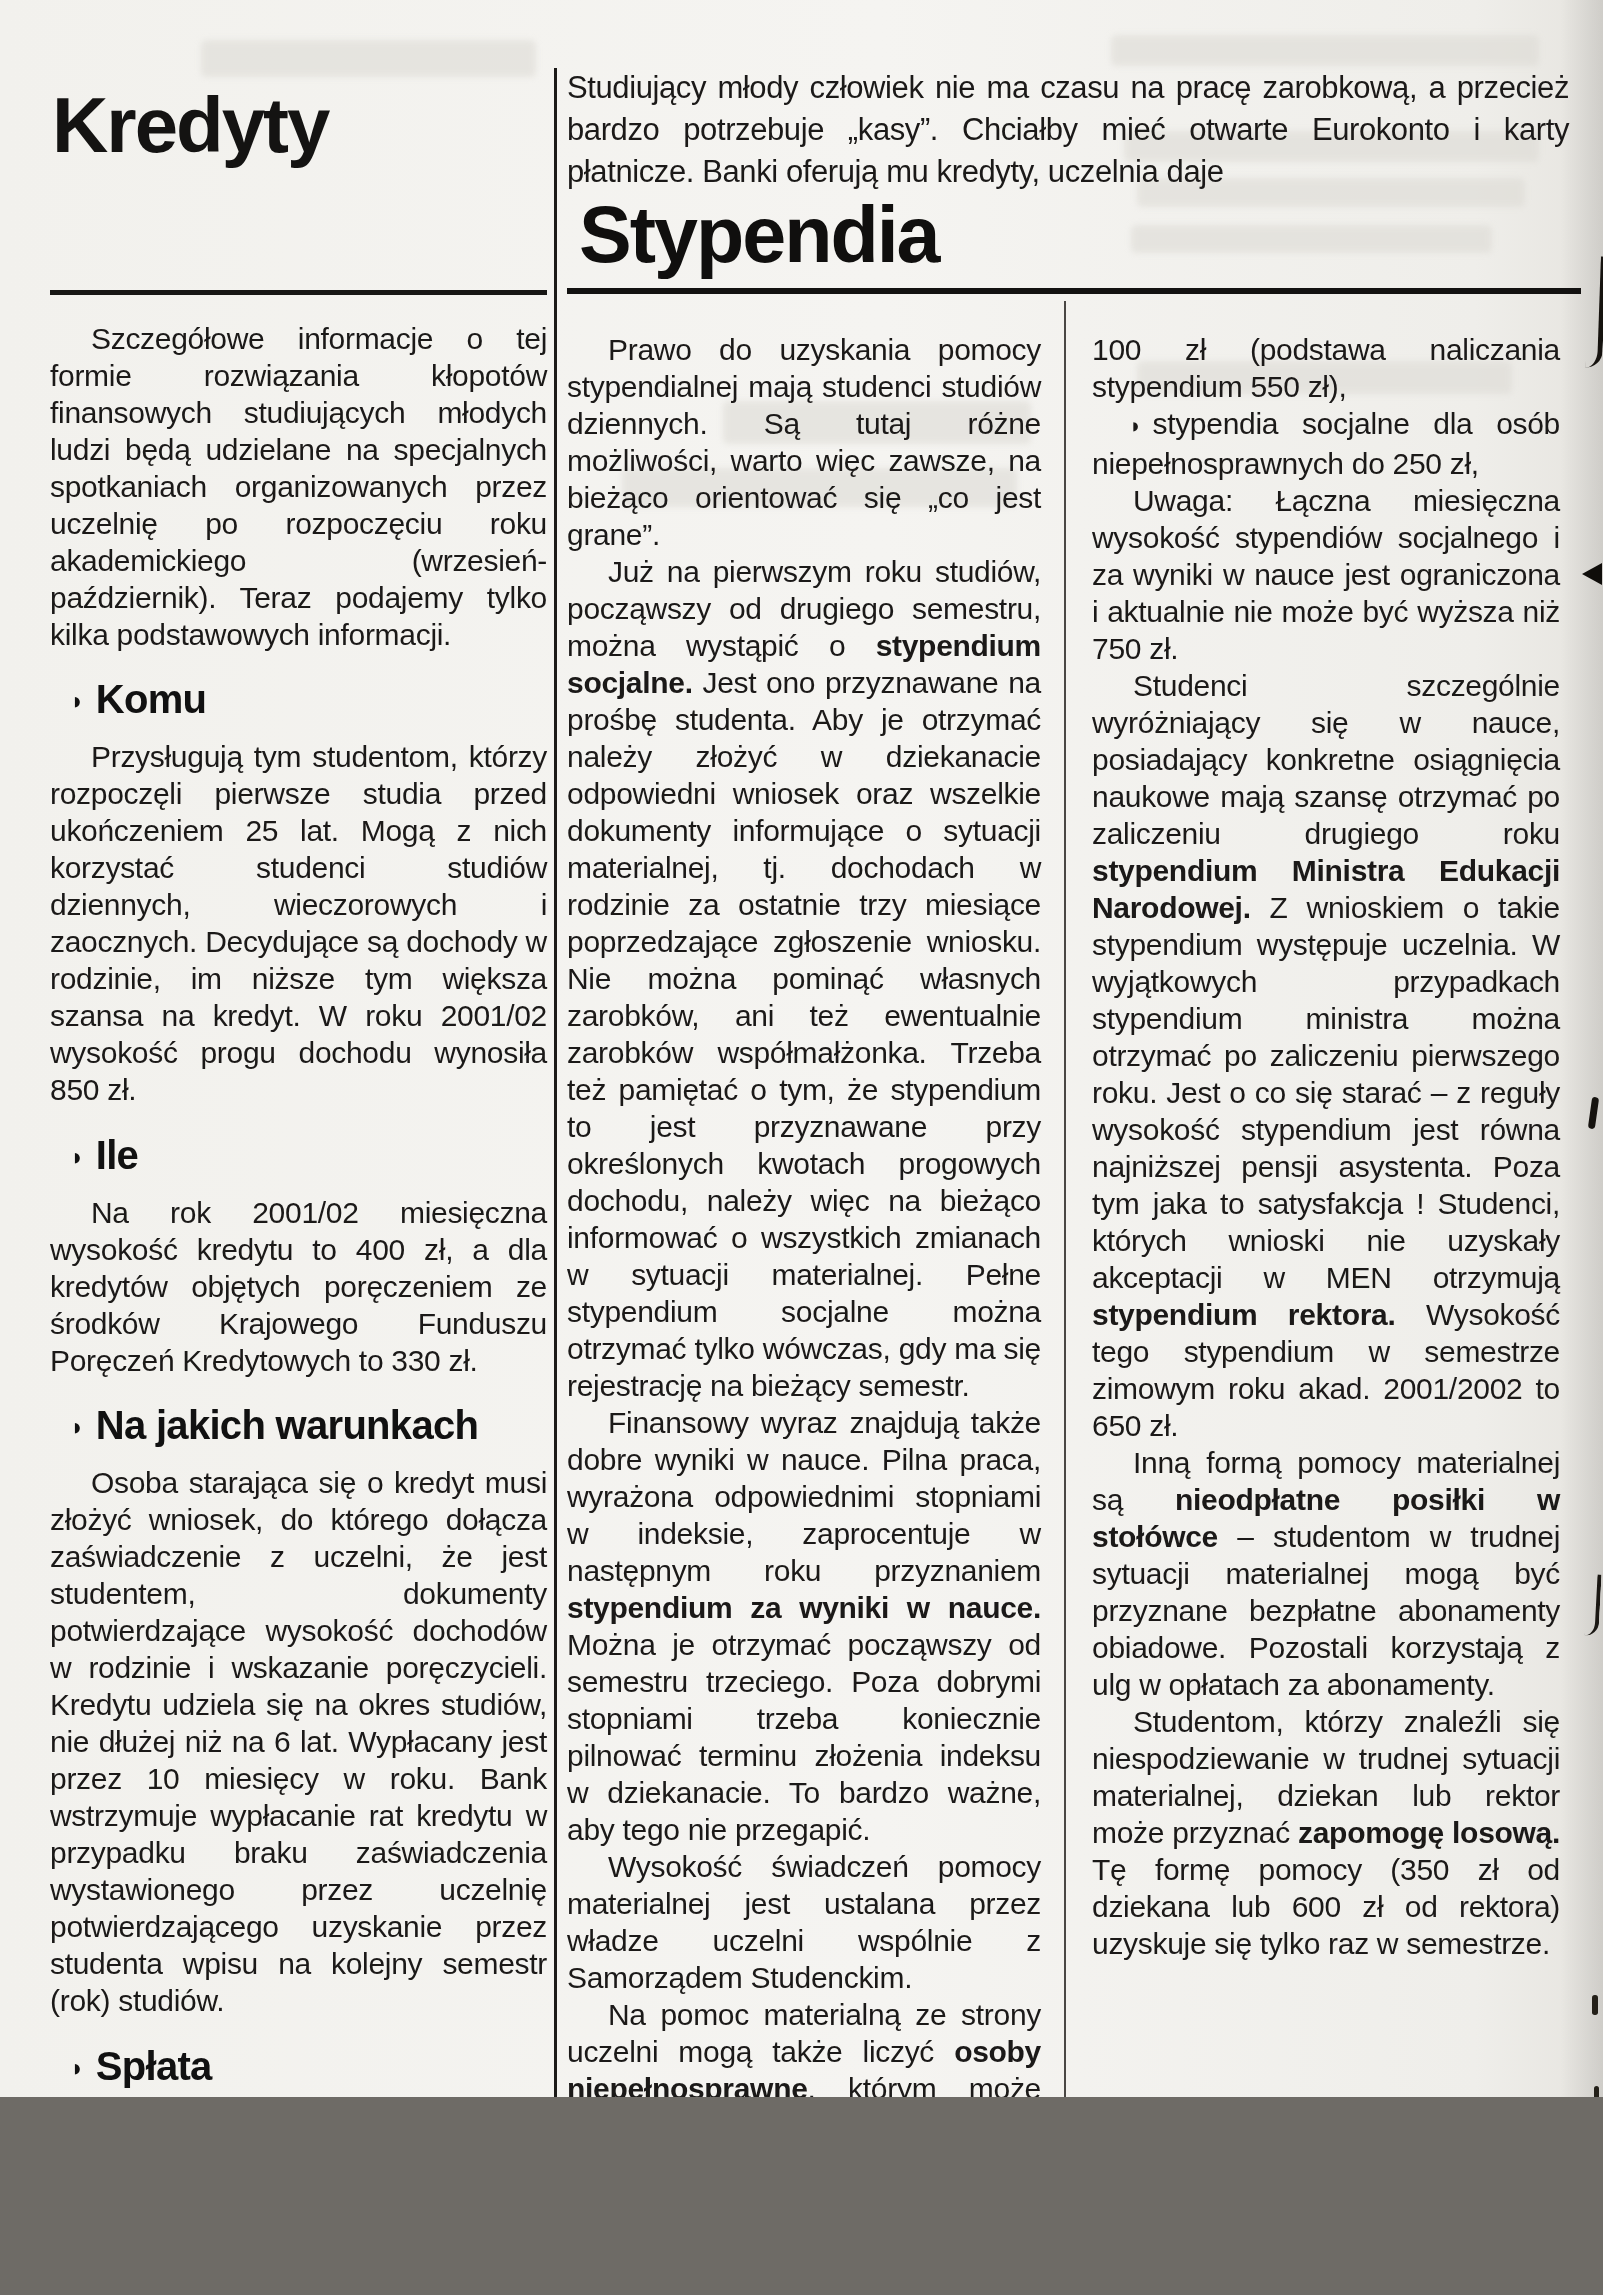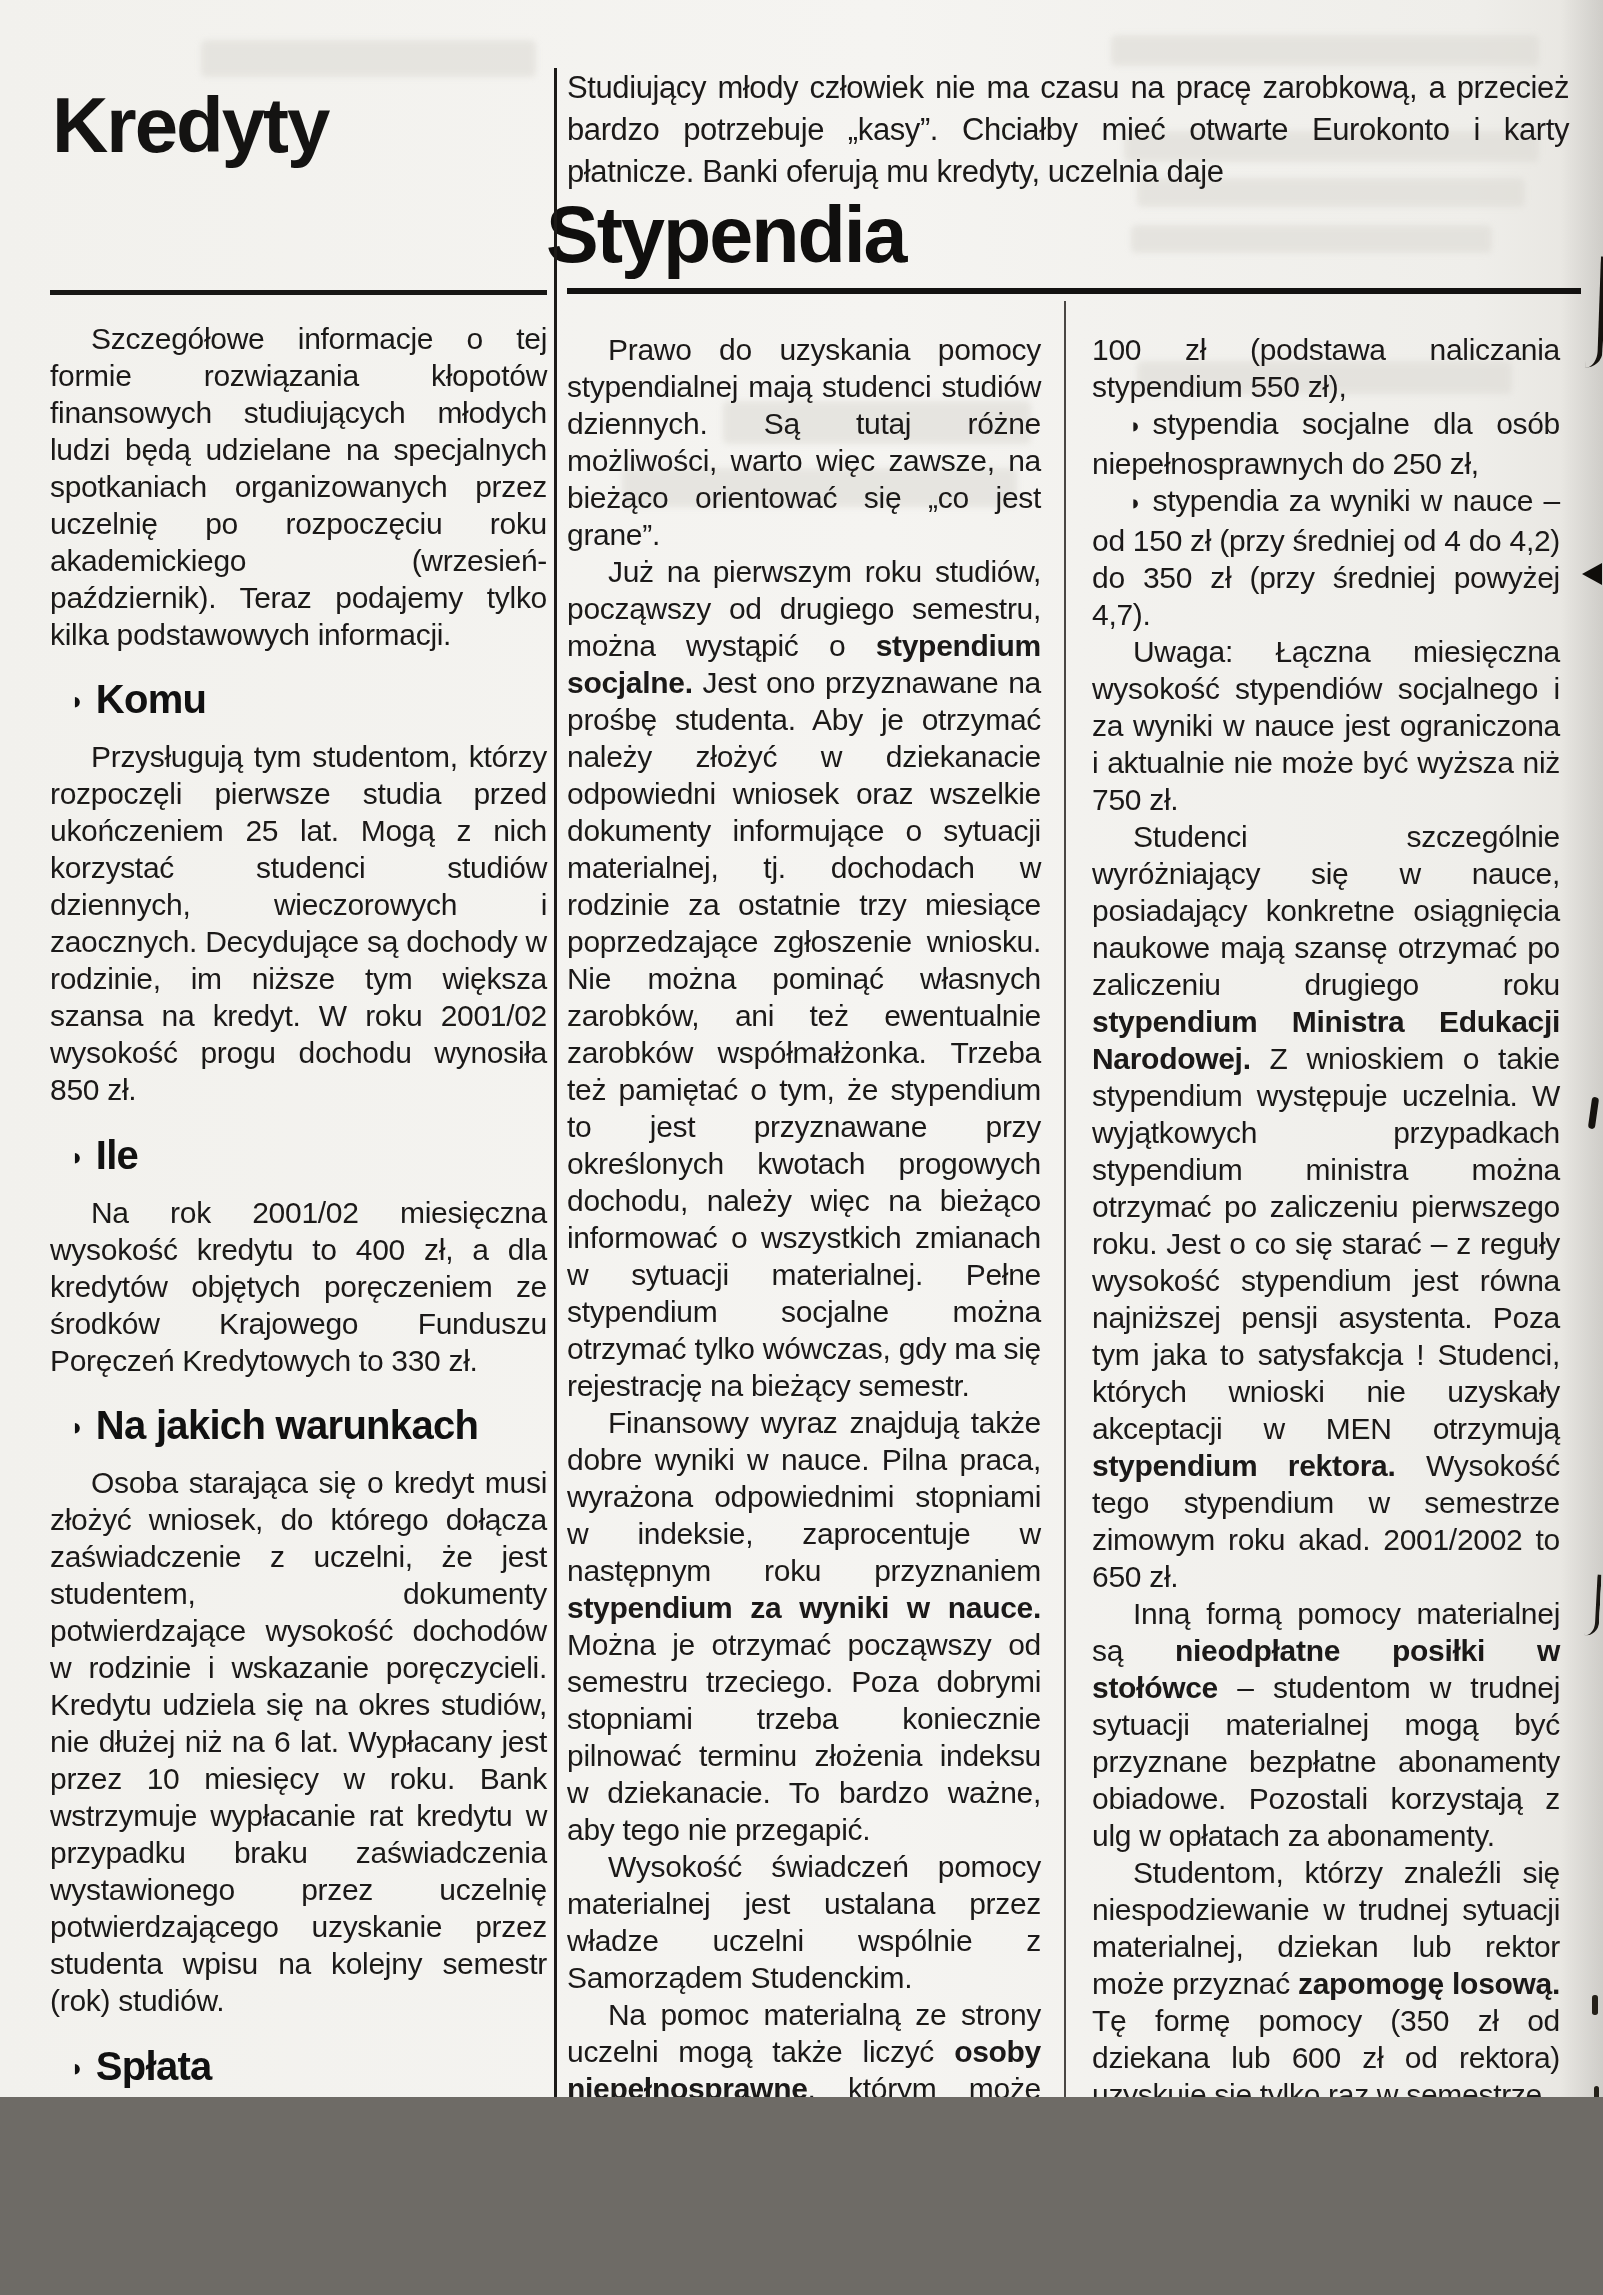--- a/index.html
+++ b/index.html
@@ -20,21 +20,21 @@
          font-weight:bold; letter-spacing:-0.7px; color:#111;}
   .sec-h .blt{font-size:0.60em; margin-right:12px; top:-4px;}
   
   .credits-title{position:absolute; left:52px; top:75px; font-size:78px; line-height:100px;
                  font-weight:bold; letter-spacing:-2px; color:#141312;}
   .credits-rule{position:absolute; left:50px; top:290px; width:497px; height:4.7px; background:#181715;}
   .col-left{position:absolute; left:50px; top:320px; width:497px;}
   
   .lead{position:absolute; left:567px; top:67px; width:1002px; margin:0;
         font-size:31px; line-height:42px; text-align:justify; letter-spacing:-0.4px;}
-  .styp-title{position:absolute; left:546px; top:189px; margin:0; font-size:79px;
+  .styp-title{position:absolute; left:579px; top:189px; margin:0; font-size:79px;
               font-weight:bold; letter-spacing:-2px; color:#100f0e;}
   .styp-rule{position:absolute; left:567px; top:288px; width:1014px; height:6px; background:#131211;}
   .col-mid{position:absolute; left:567px; top:331px; width:474px;}
   .col-right{position:absolute; left:1092px; top:331px; width:468px;}
   
   .divider-a{position:absolute; left:554px; top:68px; width:3.3px; height:2146px; background:#1c1a18;}
   .divider-b{position:absolute; left:1064px; top:301px; width:2px; height:1911px; background:#4a4744;}
   
   .footer-rule{position:absolute; left:27px; top:2233px; width:1572px; height:2px; background:#2a2825;}
   .page-number{position:absolute; left:50px; top:2243px; font-size:44px; font-weight:bold;
@@ -98,21 +98,20 @@
       <p class="bp indent"><span>Prawo do uzyskania pomocy stypendialnej mają studenci studiów dziennych. Są tutaj różne możliwości, warto więc zawsze, na bieżąco orientować się „co jest grane”.</span></p>
       <p class="bp indent"><span>Już na pierwszym roku studiów, począwszy od drugiego semestru, można wystąpić o </span><span class="bold">stypendium socjalne.</span><span> Jest ono przyznawane na prośbę studenta. Aby je otrzymać należy złożyć w dziekanacie odpowiedni wniosek oraz wszelkie dokumenty informujące o sytuacji materialnej, tj. dochodach w rodzinie za ostatnie trzy miesiące poprzedzające zgłoszenie wniosku. Nie można pominąć własnych zarobków, ani też ewentualnie zarobków współmałżonka. Trzeba też pamiętać o tym, że stypendium to jest przyznawane przy określonych kwotach progowych dochodu, należy więc na bieżąco informować o wszystkich zmianach w sytuacji materialnej. Pełne stypendium socjalne można otrzymać tylko wówczas, gdy ma się rejestrację na bieżący semestr.</span></p>
       <p class="bp indent"><span>Finansowy wyraz znajdują także dobre wyniki w nauce. Pilna praca, wyrażona odpowiednimi stopniami w indeksie, zaprocentuje w następnym roku przyznaniem </span><span class="bold">stypendium za wyniki w nauce.</span><span> Można je otrzymać począwszy od semestru trzeciego. Poza dobrymi stopniami trzeba koniecznie pilnować terminu złożenia indeksu w dziekanacie. To bardzo ważne, aby tego nie przegapić.</span></p>
       <p class="bp indent"><span>Wysokość świadczeń pomocy materialnej jest ustalana przez władze uczelni wspólnie z Samorządem Studenckim.</span></p>
       <p class="bp indent"><span>Na pomoc materialną ze strony uczelni mogą także liczyć </span><span class="bold">osoby niepełnosprawne</span><span>, którym może zostać przyznane stypendium specjalne. Jego kwota nie wchodzi do ogólnej puli stypendiów.</span></p>
       <p class="bp indent"><span>Przykładowe wysokości kwot obowiązujące w semestrze zimowym w roku akad. 2001/2002:</span></p>
     </div>
   <div class="col-right">
       <p class="bp flush"><span>100 zł (podstawa naliczania stypendium 550 zł),</span></p>
       <p class="bp bullet"><span class="blt">◗</span><span>stypendia socjalne dla osób niepełnosprawnych do 250 zł,</span></p>
-      <p class="bp bullet"><span class="blt">◗</span><span>stypendia za wyniki w nauce – od 150 zł (przy średniej od 4 do 4,2) do 350 zł (przy średniej powyżej 4,7).</span></p>
       <p class="bp indent"><span>Uwaga: Łączna miesięczna wysokość stypendiów socjalnego i za wyniki w nauce jest ograniczona i aktualnie nie może być wyższa niż 750 zł.</span></p>
       <p class="bp indent"><span>Studenci szczególnie wyróżniający się w nauce, posiadający konkretne osiągnięcia naukowe mają szansę otrzymać po zaliczeniu drugiego roku </span><span class="bold">stypendium Ministra Edukacji Narodowej.</span><span> Z wnioskiem o takie stypendium występuje uczelnia. W wyjątkowych przypadkach stypendium ministra można otrzymać po zaliczeniu pierwszego roku. Jest o co się starać – z reguły wysokość stypendium jest równa najniższej pensji asystenta. Poza tym jaka to satysfakcja ! Studenci, których wnioski nie uzyskały akceptacji w MEN otrzymują </span><span class="bold">stypendium rektora.</span><span> Wysokość tego stypendium w semestrze zimowym roku akad. 2001/2002 to 650 zł.</span></p>
       <p class="bp indent"><span>Inną formą pomocy materialnej są </span><span class="bold">nieodpłatne posiłki w stołówce</span><span> – studentom w trudnej sytuacji materialnej mogą być przyznane bezpłatne abonamenty obiadowe. Pozostali korzystają z ulg w opłatach za abonamenty.</span></p>
       <p class="bp indent"><span>Studentom, którzy znaleźli się niespodziewanie w trudnej sytuacji materialnej, dziekan lub rektor może przyznać </span><span class="bold">zapomogę losową.</span><span> Tę formę pomocy (350 zł od dziekana lub 600 zł od rektora) uzyskuje się tylko raz w semestrze.</span></p>
     </div>
 
   <div class="divider-a"></div>
   <div class="divider-b"></div>
 
   <div class="footer-rule"></div>

